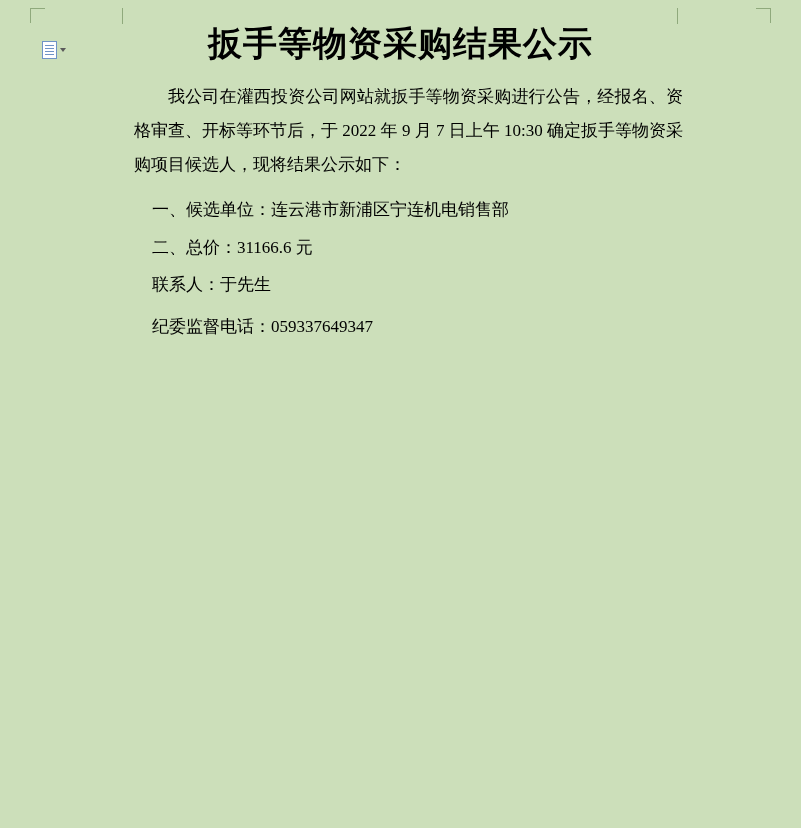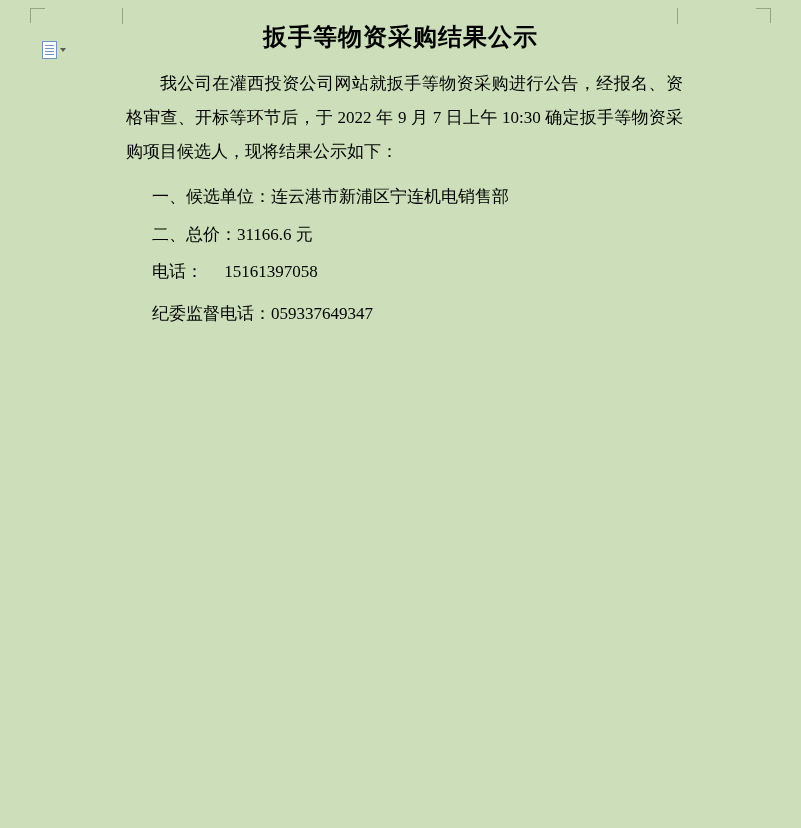--- a/index.html
+++ b/index.html
@@ -69,31 +69,31 @@
 
   .content {
     position: absolute;
     left: 118px;
     top: 22px;
     width: 565px;
   }
 
   h1.title {
     margin: 0 0 14px 0;
-    font-size: 24px;
+    font-size: 34px;
     font-weight: bold;
     text-align: center;
     letter-spacing: 1px;
     line-height: 1.3;
     color: #000;
     font-family: "Liberation Serif", serif;
   }
 
   p.para {
-    margin: 0 0 12px 8px;
+    margin: 0 0 12px 16px;
     font-size: 17px;
     line-height: 1.98;
     color: #000;
     text-align: justify;
     text-justify: inter-ideograph;
     text-indent: 2em;
     font-family: "Liberation Serif", serif;
   }
   p.item {
     margin: 0 0 4px 0;
@@ -120,19 +120,19 @@
   <div class="content">
     <h1 class="title">扳手等物资采购结果公示</h1>
 
     <p class="para">我公司在灌西投资公司网站就扳手等物资采购进行公告，经报名、资格审查、开标等环节后，于 2022 年 9 月 7 日上午 10:30 确定扳手等物资采购项目候选人，现将结果公示如下：</p>
 
     <p class="para item">一、候选单位：连云港市新浦区宁连机电销售部</p>
 
     <p class="para item">二、总价：31166.6 元</p>
 
 
+    <p class="para contact">联系人：于先生</p>
 
-    <p class="para contact">电话：　 15161397058</p>
 
     <p class="para contact">纪委监督电话：059337649347</p>
   </div>
 
 </div>
 
 </body></html>

